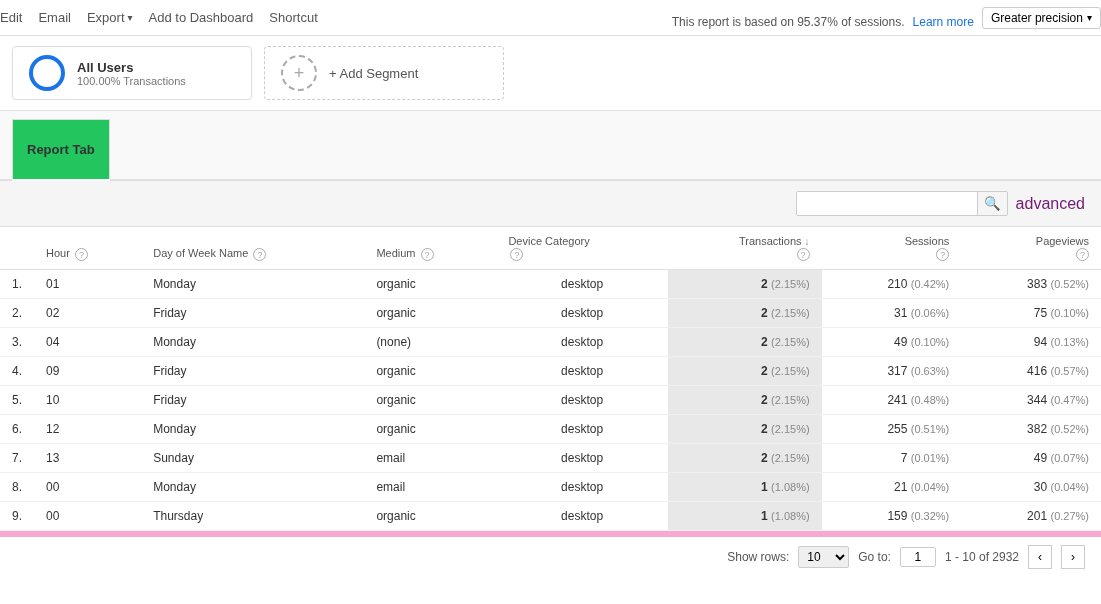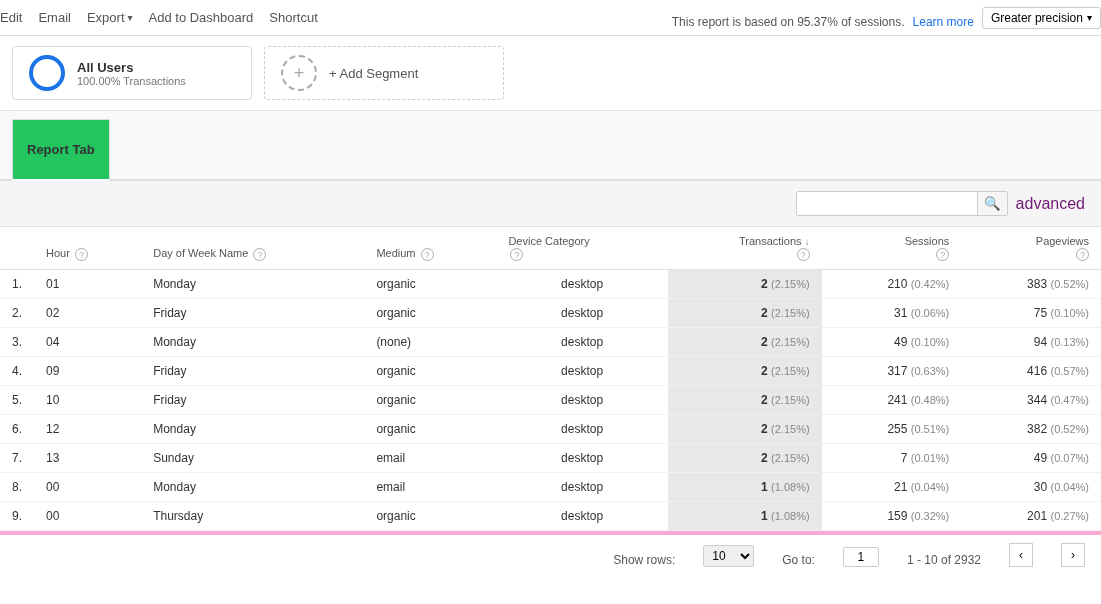--- a/index.html
+++ b/index.html
@@ -200,25 +200,25 @@
       cursor: pointer;
       margin-left: 2px;
       vertical-align: middle;
     }
     th.device-cat { text-align: center; }
     td.device-cat-cell { text-align: center; }
 
     
     .table-footer {
       display: flex;
-      align-items: flex-end;
+      align-items: center;
       justify-content: flex-end;
       padding: 8px 16px;
-      border-top: 4px solid #f9a8d4;
-      gap: 28px;
+      border-top: 6px solid #f9a8d4;
+      gap: 9px;
       background: #fff;
       font-size: 12px;
       color: #555;
     }
     .rows-select {
       border: 1px solid #ccc;
       border-radius: 2px;
       padding: 2px 4px;
       font-size: 12px;
     }

